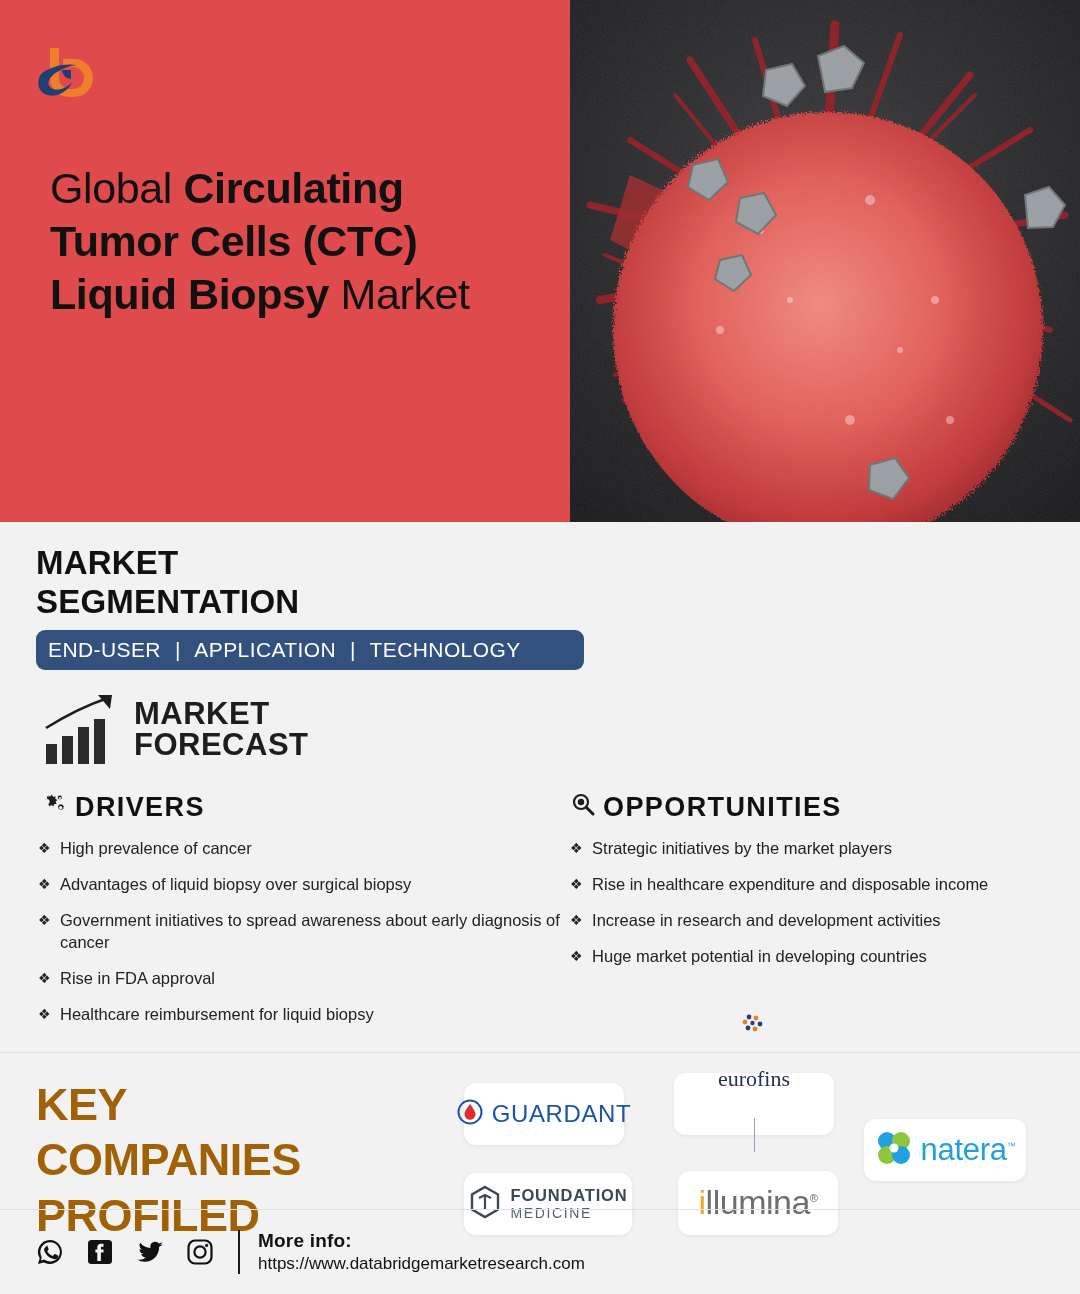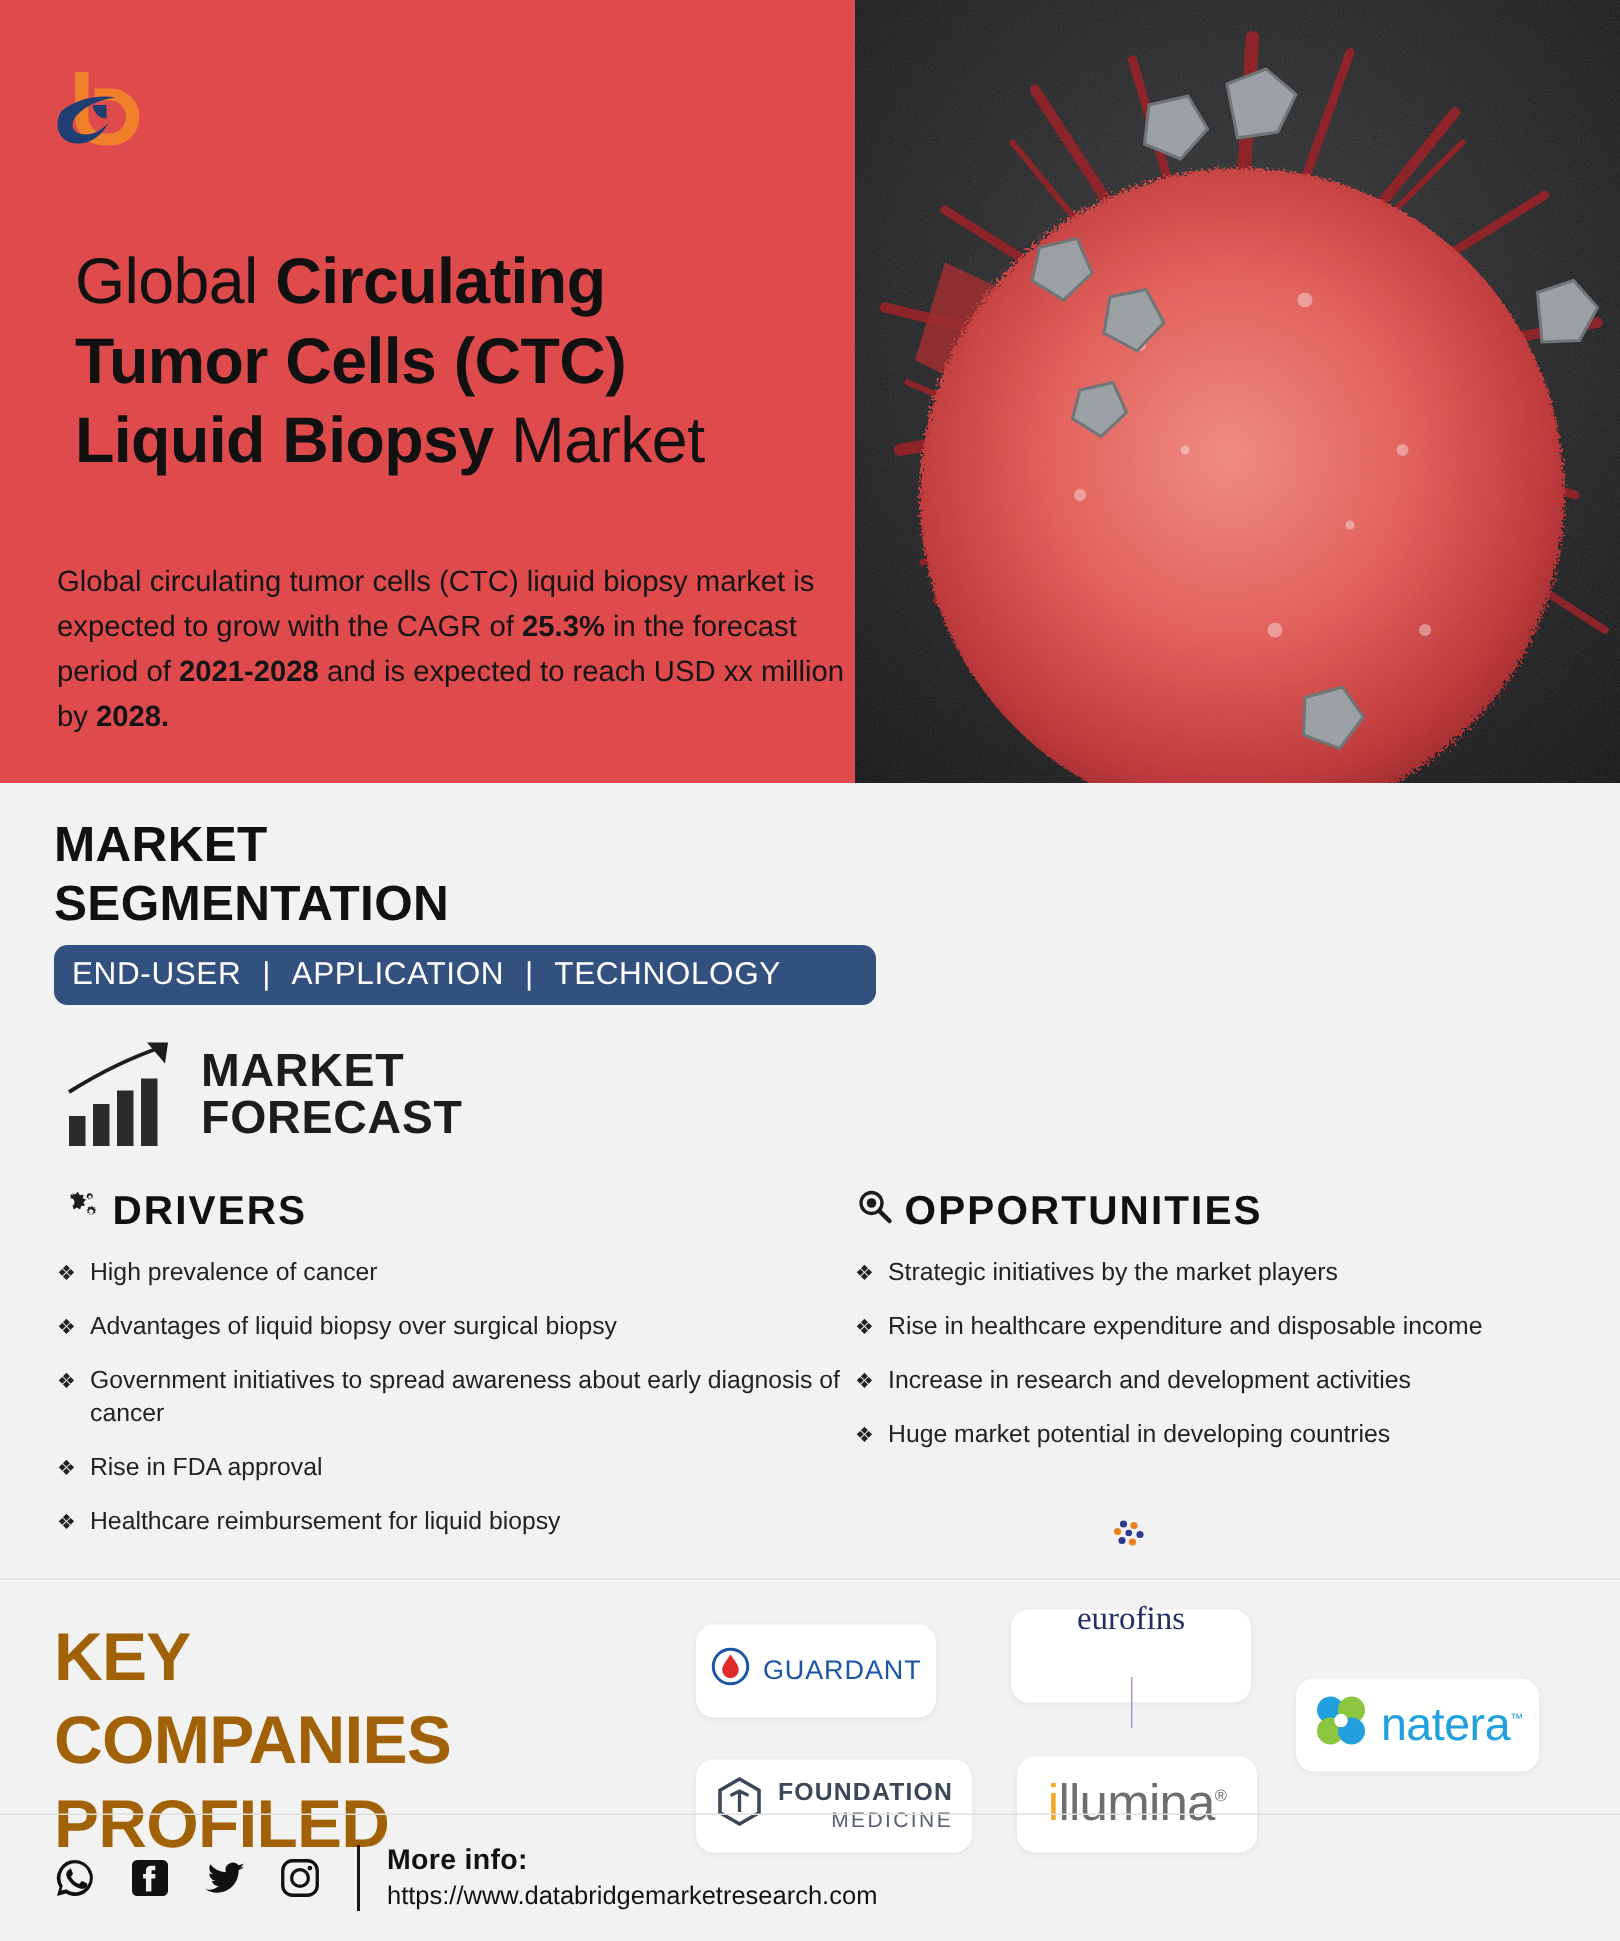--- a/index.html
+++ b/index.html
@@ -89,21 +89,21 @@
   }
   .logo-grid { position: relative; flex: 1; }
   .logo-card {
     position: absolute; background: #fff; border-radius: 12px;
     display: flex; align-items: center; justify-content: center;
     box-shadow: 0 1px 4px rgba(0,0,0,0.07);
   }
 
   
   .guardant { display:flex; align-items:center; gap:9px; }
-  .guardant-txt { font-size: 18px; font-weight: 500; color:#1b55a6; letter-spacing: 0.6px; }
+  .guardant-txt { font-size: 24px; font-weight: 500; color:#1b55a6; letter-spacing: 0.6px; }
   .eurofins { display:flex; align-items:center; gap:26px;flex-direction:column;}
   .eurofins-txt { font-family:"Liberation Serif", serif; font-size: 22px; color:#232e63; font-weight:400;}
   .eurofins-rule { width:1px; height:34px; background:#9aa0c0; }
   .eurofins-gen { font-size: 12px; color:#4a5490; align-self:flex-end; padding-bottom:4px; letter-spacing:0.2px;}
   .natera { display:flex; align-items:center; gap:8px;}
   .natera-txt { font-size: 31px; color:#22a0dd; font-weight:400; letter-spacing:-0.3px;}
   .natera-tm { font-size:9px; vertical-align:super; color:#22a0dd;}
   .fm { display:flex; align-items:center; gap:10px;}
   .fm-t1 { font-size: 16.5px; font-weight:700; color:#3b4857; letter-spacing:0.8px; line-height:1.15;}
   .fm-t2 { font-size: 14px; font-weight:400; color:#55606e; letter-spacing:1.6px; line-height:1.2;}
@@ -134,21 +134,20 @@
         <svg viewBox="0 0 56 58" width="56" height="58">
           <path d="M12 8 h9 v30 a11 11 0 0 0 11 11 h3 a11 11 0 0 0 0 -22 h-10 v-8 h11 a19 19 0 0 1 0 38 h-5 a19 19 0 0 1 -19 -19 z" fill="#f07f2a"></path>
           <path d="M3 34 c10 -8 24 -11 36 -9 c-9 1 -19 5 -25 11 c-5 5 -5 11 1 13 c6 2 14 -1 19 -7 c-4 10 -16 16 -25 13 c-9 -3 -11 -13 -6 -21 z" fill="#1f3f74"></path>
           <path d="M24 30 h9 v9 a9 9 0 0 1 -9 -9 z" fill="#1f3f74"></path>
         </svg>
       </div>
     </div>
 
     <h1 class="hero-title">Global <b>Circulating Tumor Cells (CTC) Liquid Biopsy</b> Market</h1>
 
-    <p class="hero-desc">Global circulating tumor cells (CTC) liquid biopsy market is expected to grow with the CAGR of <b>25.3%</b> in the forecast period of <b>2021-2028</b> and is expected to reach USD xx mil­lion by <b>2028.</b></p>
   </div>
 
   <div class="hero-right">
     <svg class="hero-img" viewBox="0 0 510 522" preserveAspectRatio="xMidYMid slice">
       <defs>
         <radialGradient id="cellg" cx="48%" cy="44%" r="62%">
           <stop offset="0%" stop-color="#f08a80"></stop>
           <stop offset="45%" stop-color="#e2605a"></stop>
           <stop offset="80%" stop-color="#c0383a"></stop>
           <stop offset="100%" stop-color="#8e2226"></stop>
@@ -380,21 +379,21 @@
             <circle cx="12" cy="26" r="9" fill="#8cc63f"></circle>
             <circle cx="26" cy="26" r="9" fill="#22a0dd"></circle>
             <path d="M19 19 m-7 -7 a10 10 0 0 1 7 7 a10 10 0 0 1 -7 7 a10 10 0 0 1 -7 -7 a10 10 0 0 1 7 -7z" fill="#fff" opacity="0"></path>
             <circle cx="19" cy="19" r="4.5" fill="#fff"></circle>
           </svg>
         </span>
         <span class="natera-txt"><span>natera</span><span class="natera-tm">™</span></span>
       </div>
     </div>
 
-    <div class="logo-card" style="left:8px; top:102px; width:184px; height:62px;text-align:right;">
+    <div class="logo-card" style="left:8px; top:102px; width:168px; height:62px;">
       <div class="fm">
         <span>
           <svg width="32" height="34" viewBox="0 0 32 34">
             <path d="M16 2 L29 9.5 L29 24.5 L16 32 L3 24.5 L3 9.5 Z" fill="none" stroke="#3b4857" stroke-width="2.4"></path>
             <path d="M16 10 L16 24" stroke="#3b4857" stroke-width="2.2"></path>
             <path d="M10 13 L16 10 L22 13" fill="none" stroke="#3b4857" stroke-width="2.2"></path>
           </svg>
         </span>
         <span>
           <div class="fm-t1">FOUNDATION</div>

